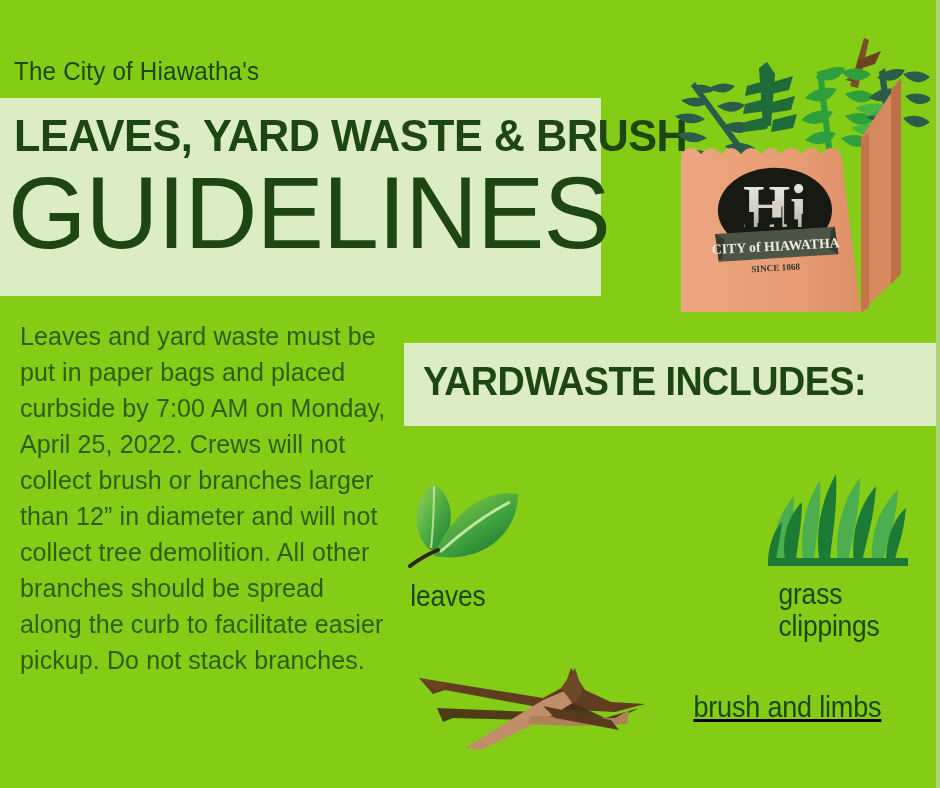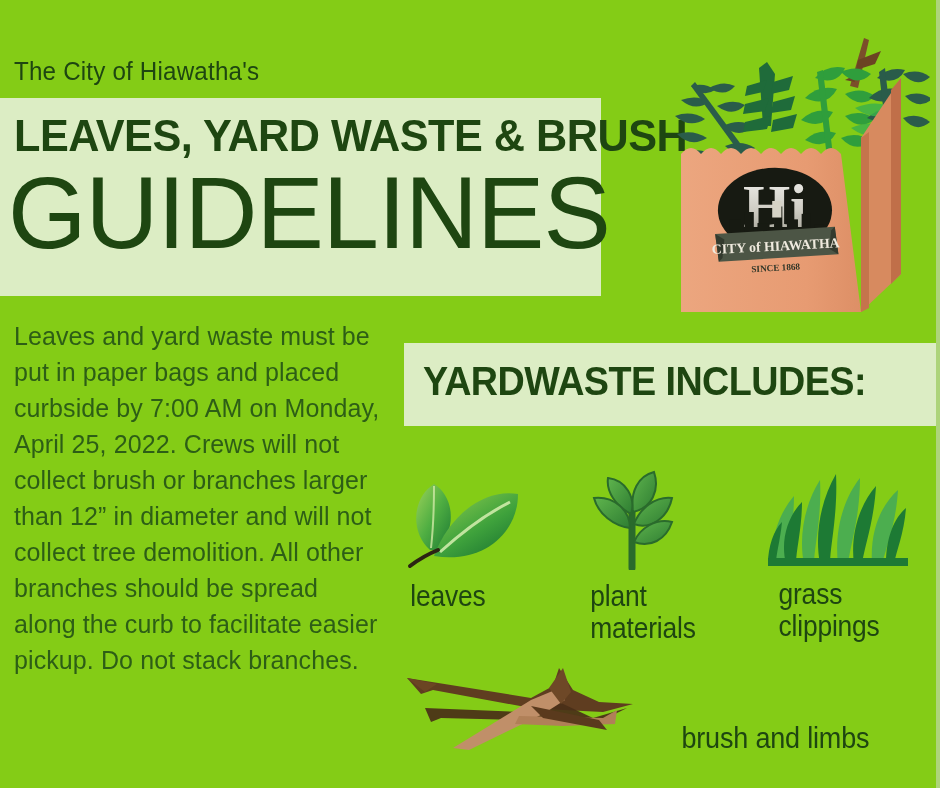--- a/index.html
+++ b/index.html
@@ -40,21 +40,21 @@
     font-size:102px;font-weight:400;
     letter-spacing:-1px;
     color:#1e4611;
     transform:scaleX(0.99);transform-origin:left center;
     white-space:nowrap;
     line-height:1;
   }
 
   
   .body-copy{
-    position:absolute;left:14px;top:318px;width:372px;
+    position:absolute;left:20px;top:318px;width:372px;
     font-size:25px;line-height:36px;font-weight:400;
     color:#2d5e16;
     letter-spacing:0.1px;
   }
 
   
   .yw-band{
     position:absolute;left:404px;top:343px;width:536px;height:83px;
     background:#dcedc4;
   }
@@ -76,22 +76,22 @@
     color:#1e4611;
     transform:scaleX(0.88);
     letter-spacing:-0.2px;
     margin-top:6px;
   }
   #cell-leaves{left:400px;top:478px;width:170px;}
   #cell-plant {left:580px;top:470px;width:170px;}
   #cell-grass {left:768px;top:468px;width:175px;}
 
   #cell-brush{
-    position:absolute;left:380px;top:660px;width:500px;
-    display:flex;align-items:flex-end;gap:10px;
+    position:absolute;left:392px;top:660px;width:500px;
+    display:flex;align-items:center;gap:10px;text-decoration:underline;
   }
   #cell-brush .icon-label{
     font-size:30px;margin-top:0;transform:scaleX(0.9);
     white-space:nowrap;
   }
 
   
   .bag-wrap{position:absolute;left:655px;top:16px;width:275px;height:305px;}
 </style>
 </head>
@@ -243,48 +243,20 @@
 
         <path d="M34 78 C48 40 82 10 118 16 C118 56 82 86 34 78 Z" fill="url(#gLeafB)"></path>
         <path d="M110 24 C86 36 60 56 40 74" stroke="#d6eeb0" stroke-width="3" fill="none" opacity="0.85"></path>
 
         <path d="M10 88 C18 82 28 76 38 72" stroke="#2c2413" stroke-width="4" fill="none" stroke-linecap="round"></path>
       </svg>
     </div>
     <div class="icon-label">leaves</div>
   </div>
 
-  <div class="icon-cell" id="cell-plant">
-    <div class="icon-art">
-      <svg width="110" height="100" viewBox="0 0 110 100">
-        <defs>
-          <linearGradient id="gSprig" x1="0" y1="0" x2="1" y2="1">
-            <stop offset="0%" stop-color="#5fb44d"></stop>
-            <stop offset="100%" stop-color="#2e7d32"></stop>
-          </linearGradient>
-        </defs>
-
-        <path d="M52 98 L52 40" stroke="#2a6b2c" stroke-width="7" fill="none" stroke-linecap="round"></path>
-
-        <path d="M53 42 C50 22 58 6 74 2 C80 20 72 38 53 42 Z" fill="url(#gSprig)" stroke="#2a6b2c" stroke-width="2"></path>
-
-        <path d="M51 44 C36 36 26 22 28 8 C46 10 56 28 51 44 Z" fill="url(#gSprig)" stroke="#2a6b2c" stroke-width="2"></path>
-
-        <path d="M54 54 C60 38 76 26 92 28 C88 48 70 60 54 54 Z" fill="url(#gSprig)" stroke="#2a6b2c" stroke-width="2"></path>
-
-        <path d="M50 58 C34 56 18 44 14 28 C34 26 50 40 50 58 Z" fill="url(#gSprig)" stroke="#2a6b2c" stroke-width="2"></path>
-
-        <path d="M54 72 C60 58 76 48 92 52 C86 70 70 78 54 72 Z" fill="url(#gSprig)" stroke="#2a6b2c" stroke-width="2"></path>
-      </svg>
-    </div>
-    <div>
-      <div class="icon-label">plant</div>
-      <div class="icon-label" style="margin-top:0">materials</div>
-    </div>
-  </div>
 
   <div class="icon-cell" id="cell-grass">
     <div class="icon-art">
       <svg width="140" height="100" viewBox="0 0 140 100">
 
         <g fill="#4cae4f">
           <path d="M4 96 C2 70 12 44 26 28 C26 56 20 80 18 96 Z"></path>
           <path d="M36 96 C30 66 38 34 52 12 C54 48 46 80 46 96 Z"></path>
           <path d="M70 96 C66 62 76 30 92 10 C92 50 82 78 80 96 Z"></path>
           <path d="M104 96 C102 64 112 38 130 22 C128 56 118 80 114 96 Z"></path>

